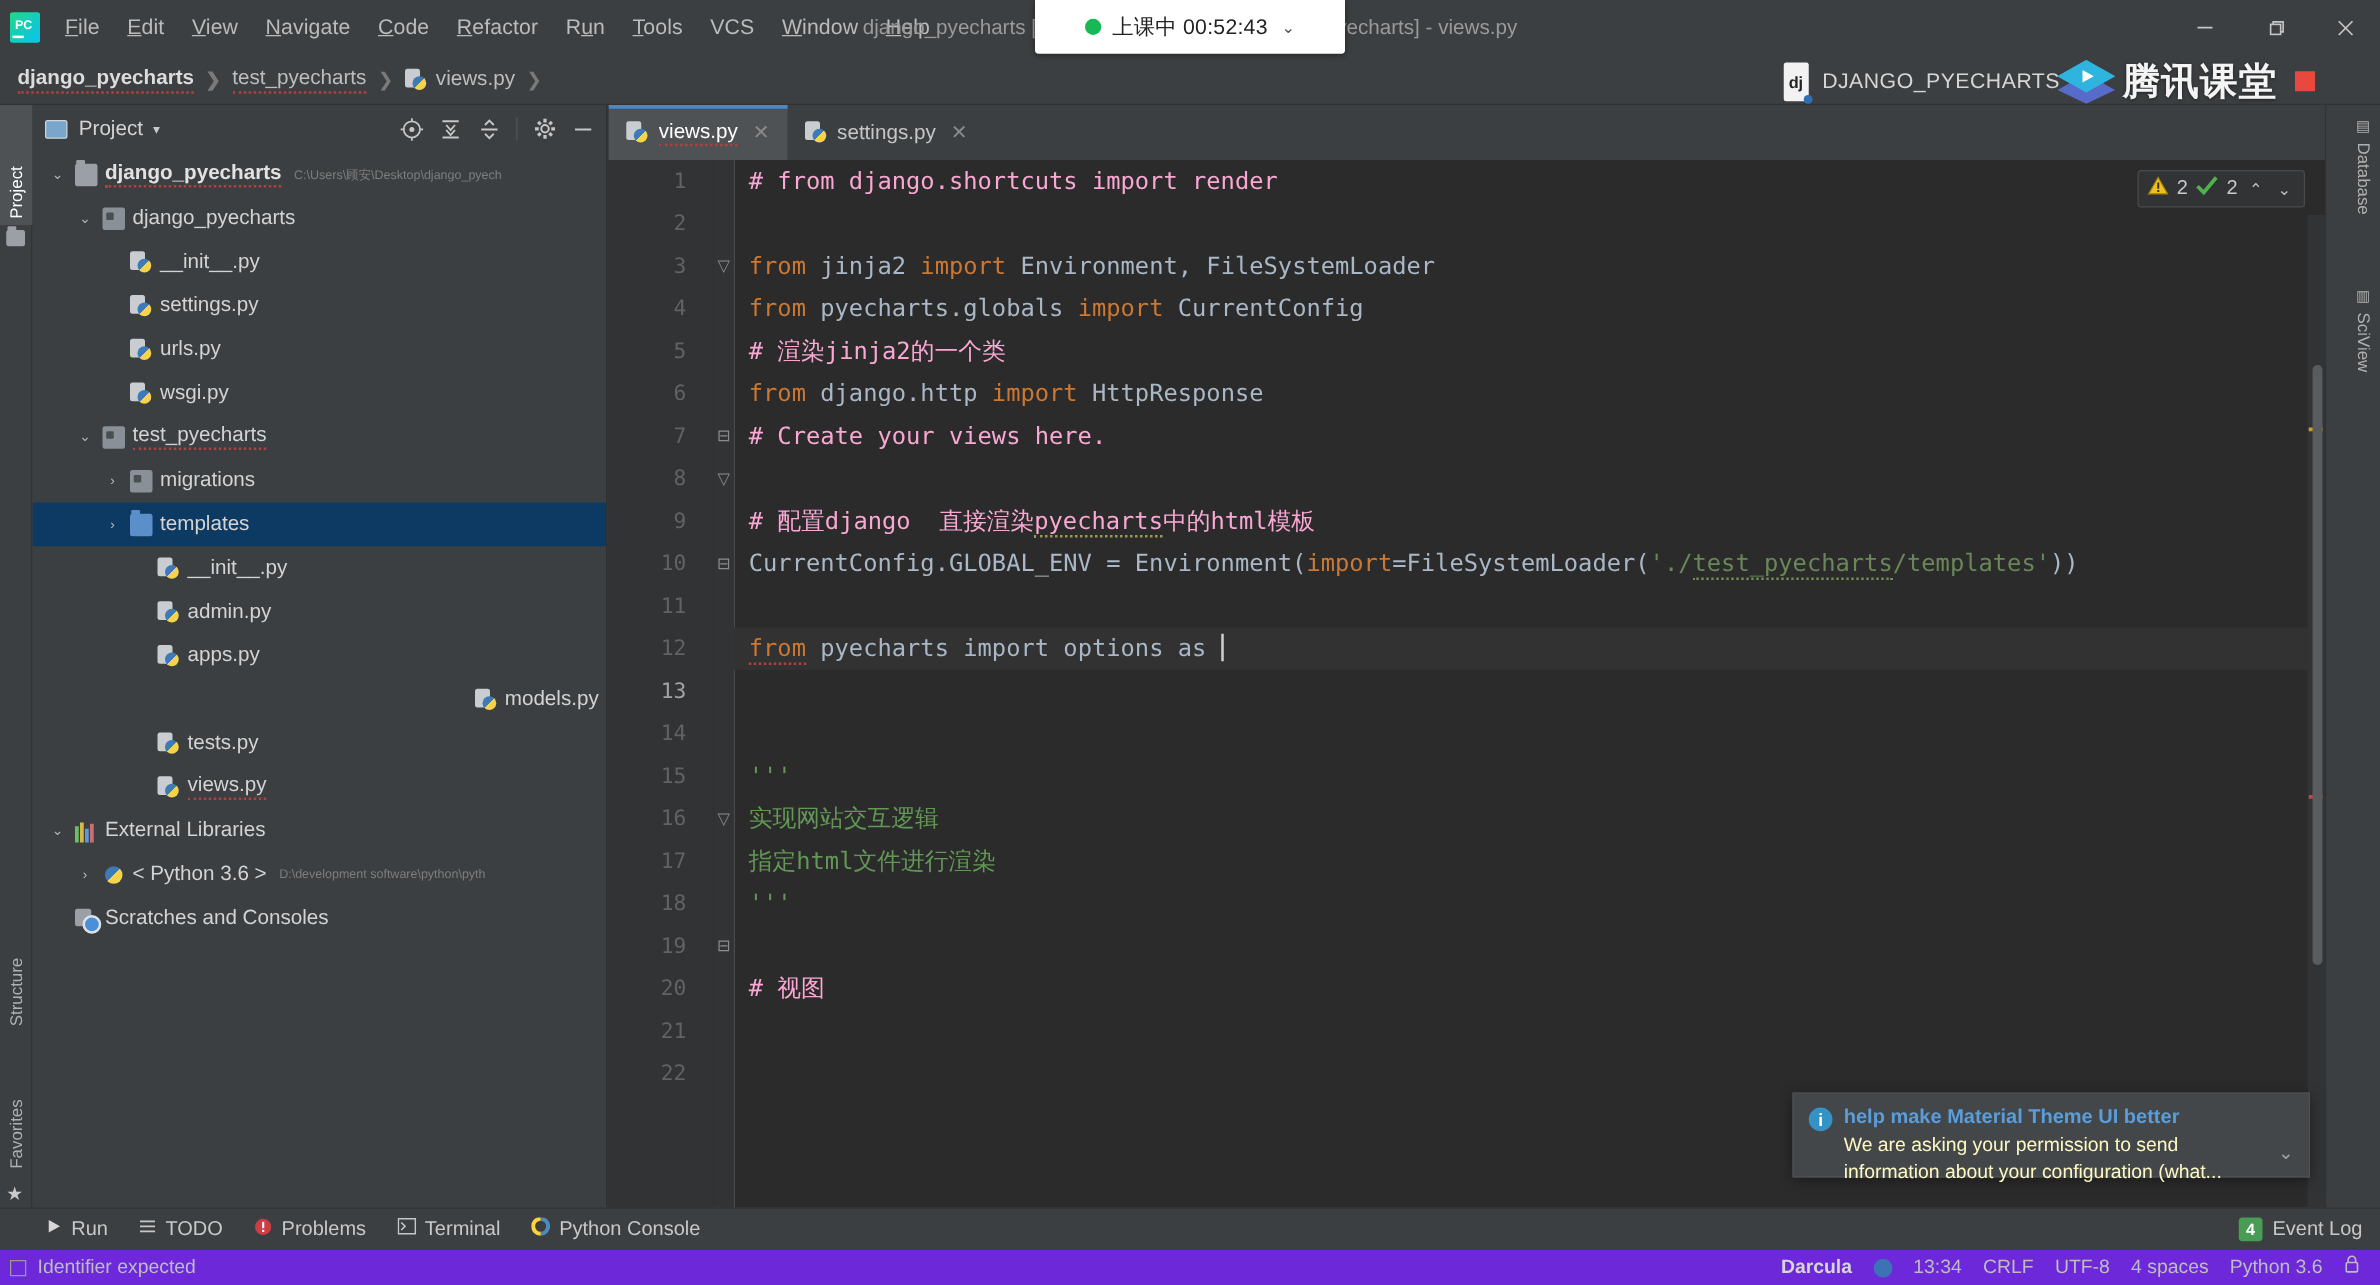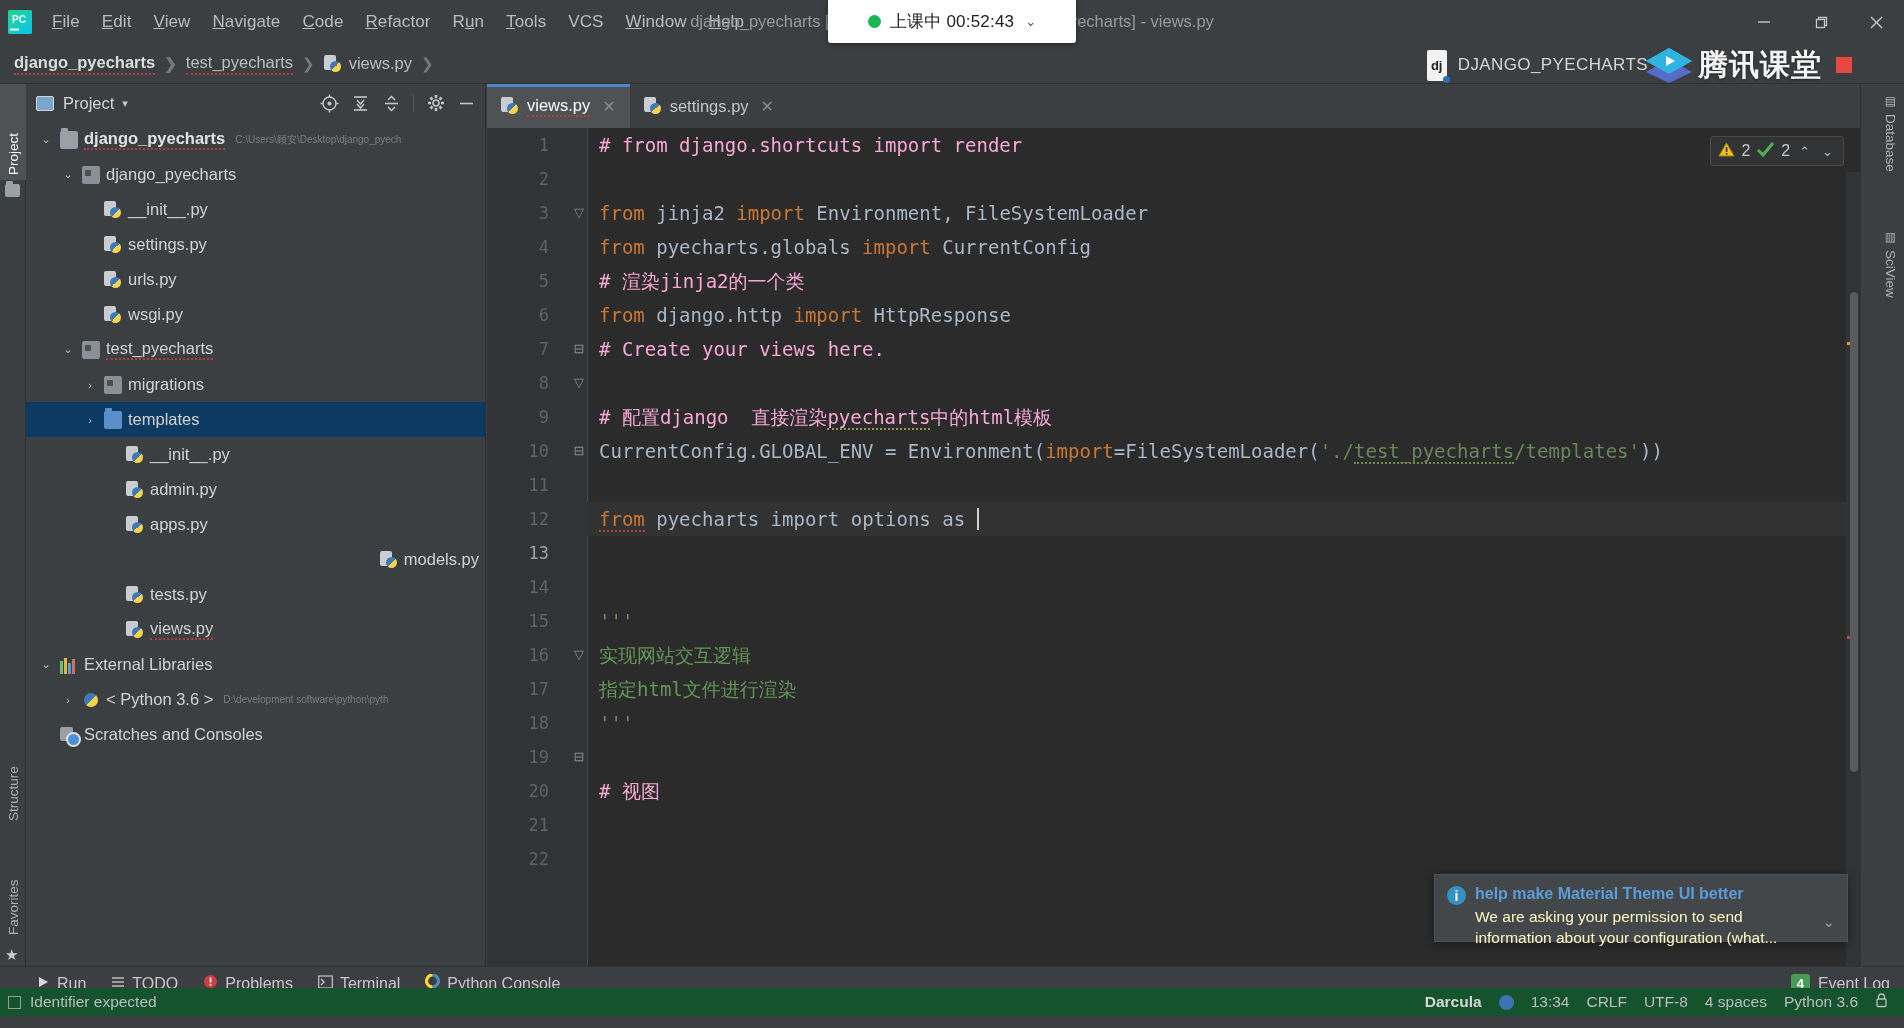--- a/index.html
+++ b/index.html
@@ -234,22 +234,22 @@
   }
   .bbtn { display: flex; align-items: center; gap: 7px; color: #c8c8c8; font-size: 16px; padding: 4px 10px; }
   #eventlog { margin-left: auto; margin-right: 14px; display: flex; align-items: center; gap: 8px; color:#c8c8c8; font-size:16px;}
   #ev-badge {
     width: 19px; height: 19px; background: #499c54; color: #fff; border-radius: 3px;
     font-size: 13px; display: flex; align-items: center; justify-content: center; font-weight: 700;
   }
 
   
   #statusbar {
-    position: absolute; left: 0; bottom: 12px; width: 1904px; height: 28px;
-    background: #14532d; display: flex; align-items: center; padding: 0 8px;
+    position: absolute; left: 0; bottom: 0; width: 1904px; height: 28px;
+    background: #6d28d9; display: flex; align-items: center; padding: 0 8px;
   }
   #status-left { display: flex; align-items: center; gap: 9px; color: #bdbdbd; font-size: 15.5px; }
   #status-right { margin-left: auto; display: flex; align-items: center; gap: 17px; color: #bdbdbd; font-size: 15.5px; padding-right: 8px; }
   #theme-name { font-weight: 700; color: #d6d6d6; }
   #theme-dot { width: 15px; height: 15px; border-radius: 50%; background: #3d72b4; }
   #sq-ico { width: 13px; height: 13px; border: 1.5px solid #9a9a9a; }
 </style>
 </head>
 <body>
 

